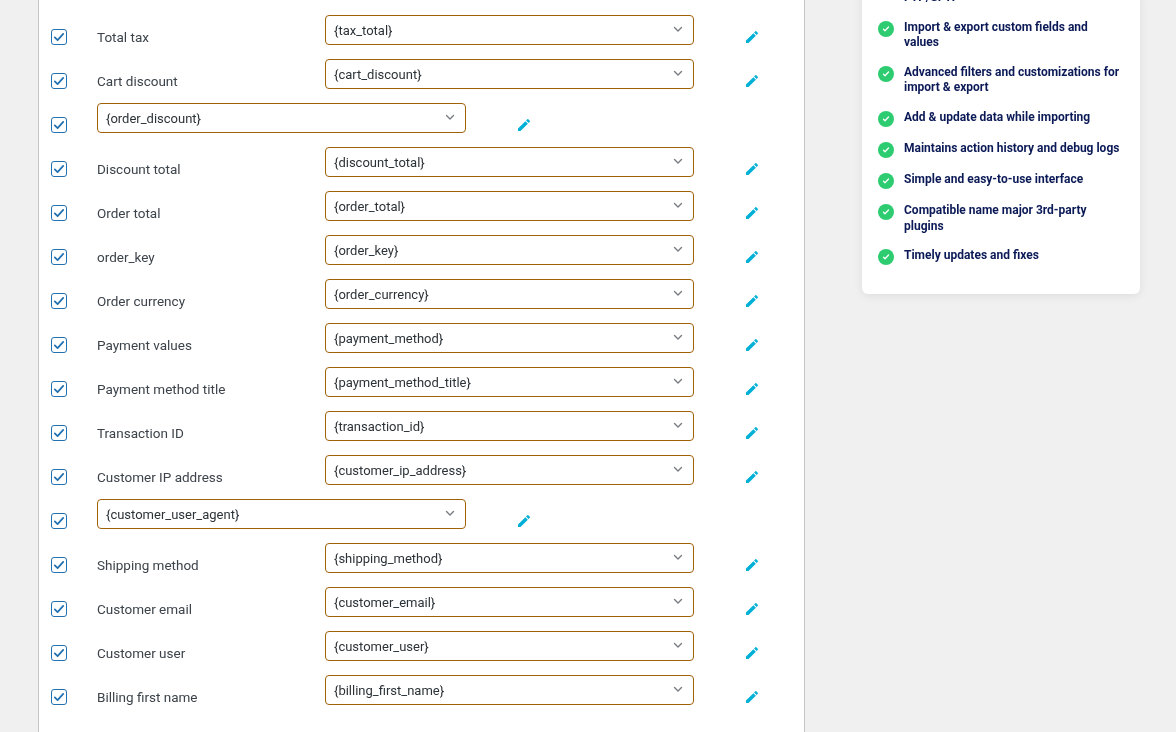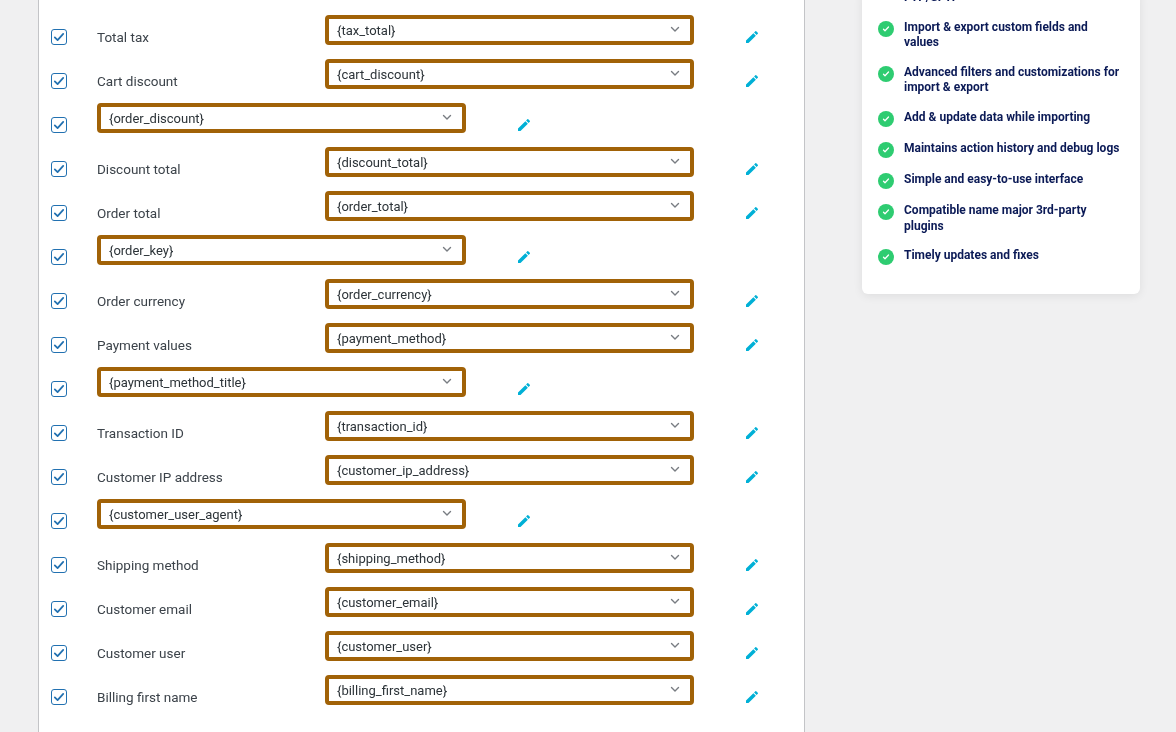--- a/index.html
+++ b/index.html
@@ -54,21 +54,21 @@
     width: 228px;
     color: #3c434a;
     font-size: 13.5px;
   }
   .select-cell {
     width: 369px;
   }
   .select-box {
     width: 100%;
     height: 30px;
-    border: 4px solid #a16207;
+    border: 1px solid #a16207;
     border-radius: 4px;
     background: #ffffff;
     display: flex;
     align-items: center;
     justify-content: space-between;
     padding: 0 8px 0 8px;
     cursor: pointer;
     color: #2c3338;
     font-size: 13px;
     gap: 36px;
@@ -263,20 +263,21 @@
     </div>
   </div>
       <div class="field-row">
     <div class="checkbox-cell">
       <div class="wp-checkbox">
             <svg viewBox="0 0 20 20" fill="none">
               <path d="M4 10.5l4 4 8-9" stroke="#2271b1" stroke-width="2.5" stroke-linecap="round" stroke-linejoin="round"></path>
             </svg>
           </div>
     </div>
+    <div class="label-cell">order_key</div>
     <div class="select-cell">
       <div class="select-box">
         <span>{order_key}</span>
         <span class="chevron"><svg width="14" height="14" viewBox="0 0 20 20" fill="none">
                 <path d="M5 8l5 5 5-5" stroke="#787c82" stroke-width="2" stroke-linecap="round" stroke-linejoin="round"></path>
               </svg></span>
       </div>
     </div>
     <div class="edit-cell">
       <span class="edit-icon">
@@ -337,20 +338,21 @@
     </div>
   </div>
       <div class="field-row">
     <div class="checkbox-cell">
       <div class="wp-checkbox">
             <svg viewBox="0 0 20 20" fill="none">
               <path d="M4 10.5l4 4 8-9" stroke="#2271b1" stroke-width="2.5" stroke-linecap="round" stroke-linejoin="round"></path>
             </svg>
           </div>
     </div>
+    <div class="label-cell">Payment method title</div>
     <div class="select-cell">
       <div class="select-box">
         <span>{payment_method_title}</span>
         <span class="chevron"><svg width="14" height="14" viewBox="0 0 20 20" fill="none">
                 <path d="M5 8l5 5 5-5" stroke="#787c82" stroke-width="2" stroke-linecap="round" stroke-linejoin="round"></path>
               </svg></span>
       </div>
     </div>
     <div class="edit-cell">
       <span class="edit-icon">

